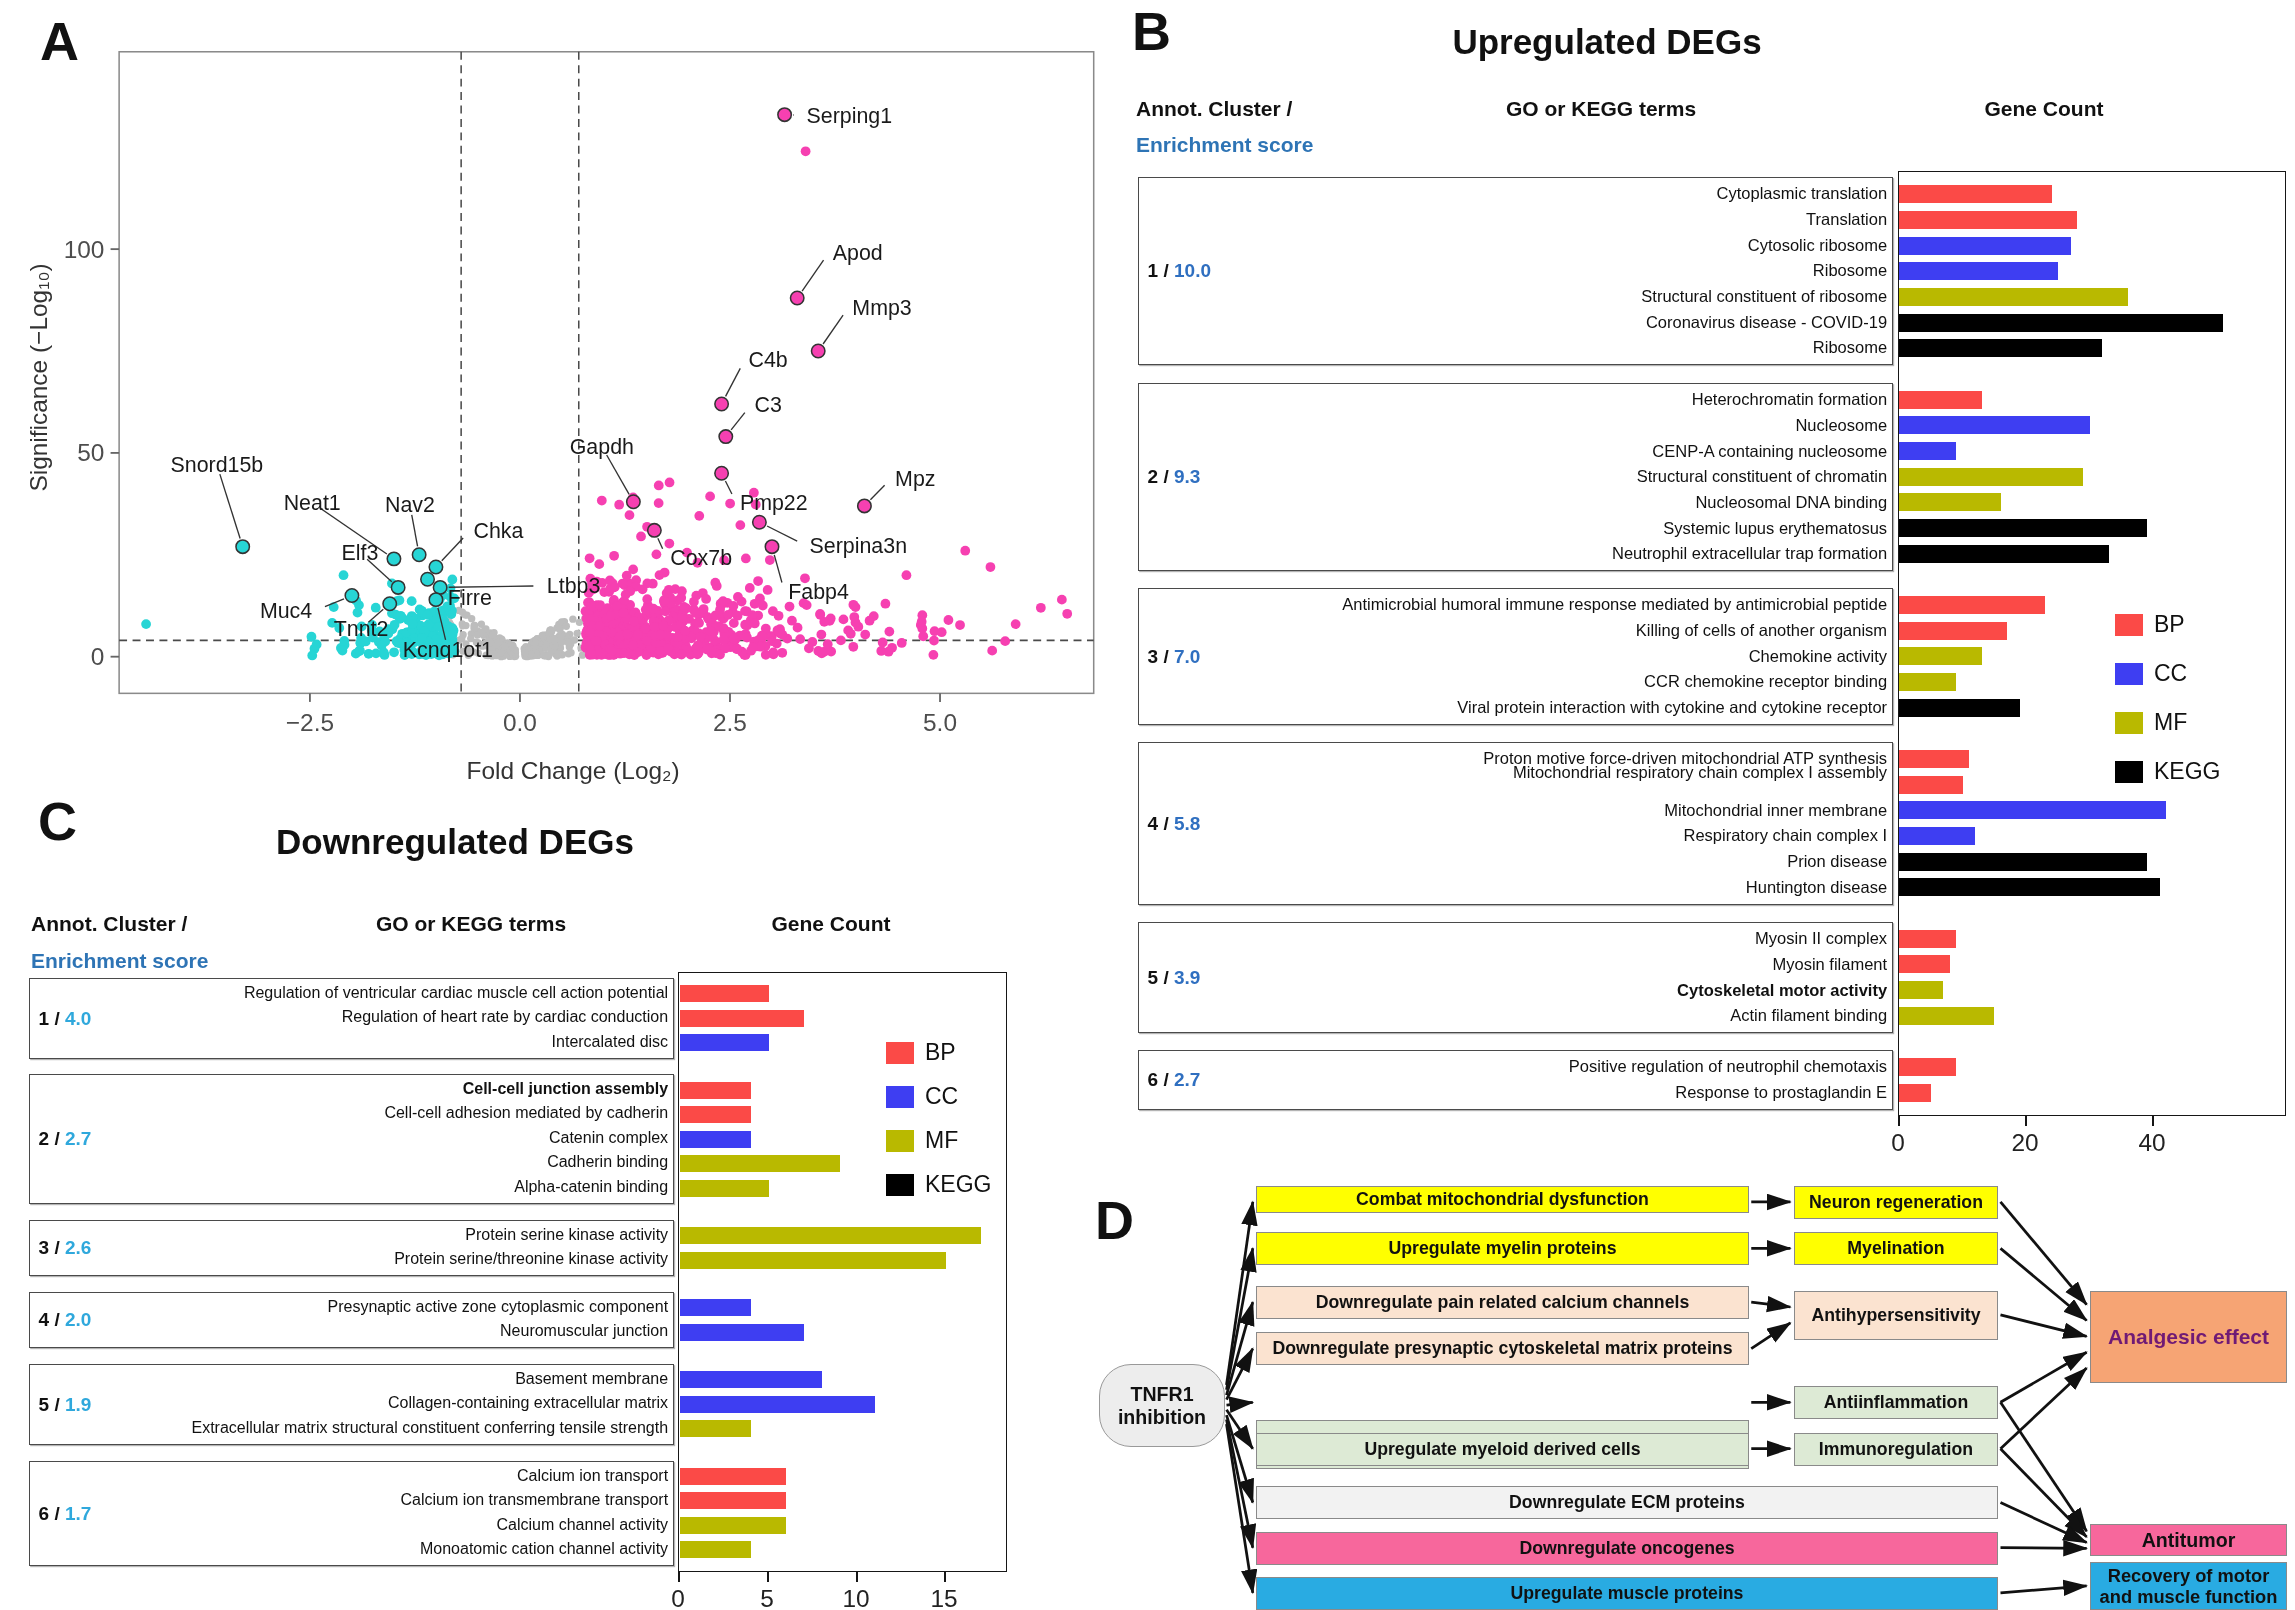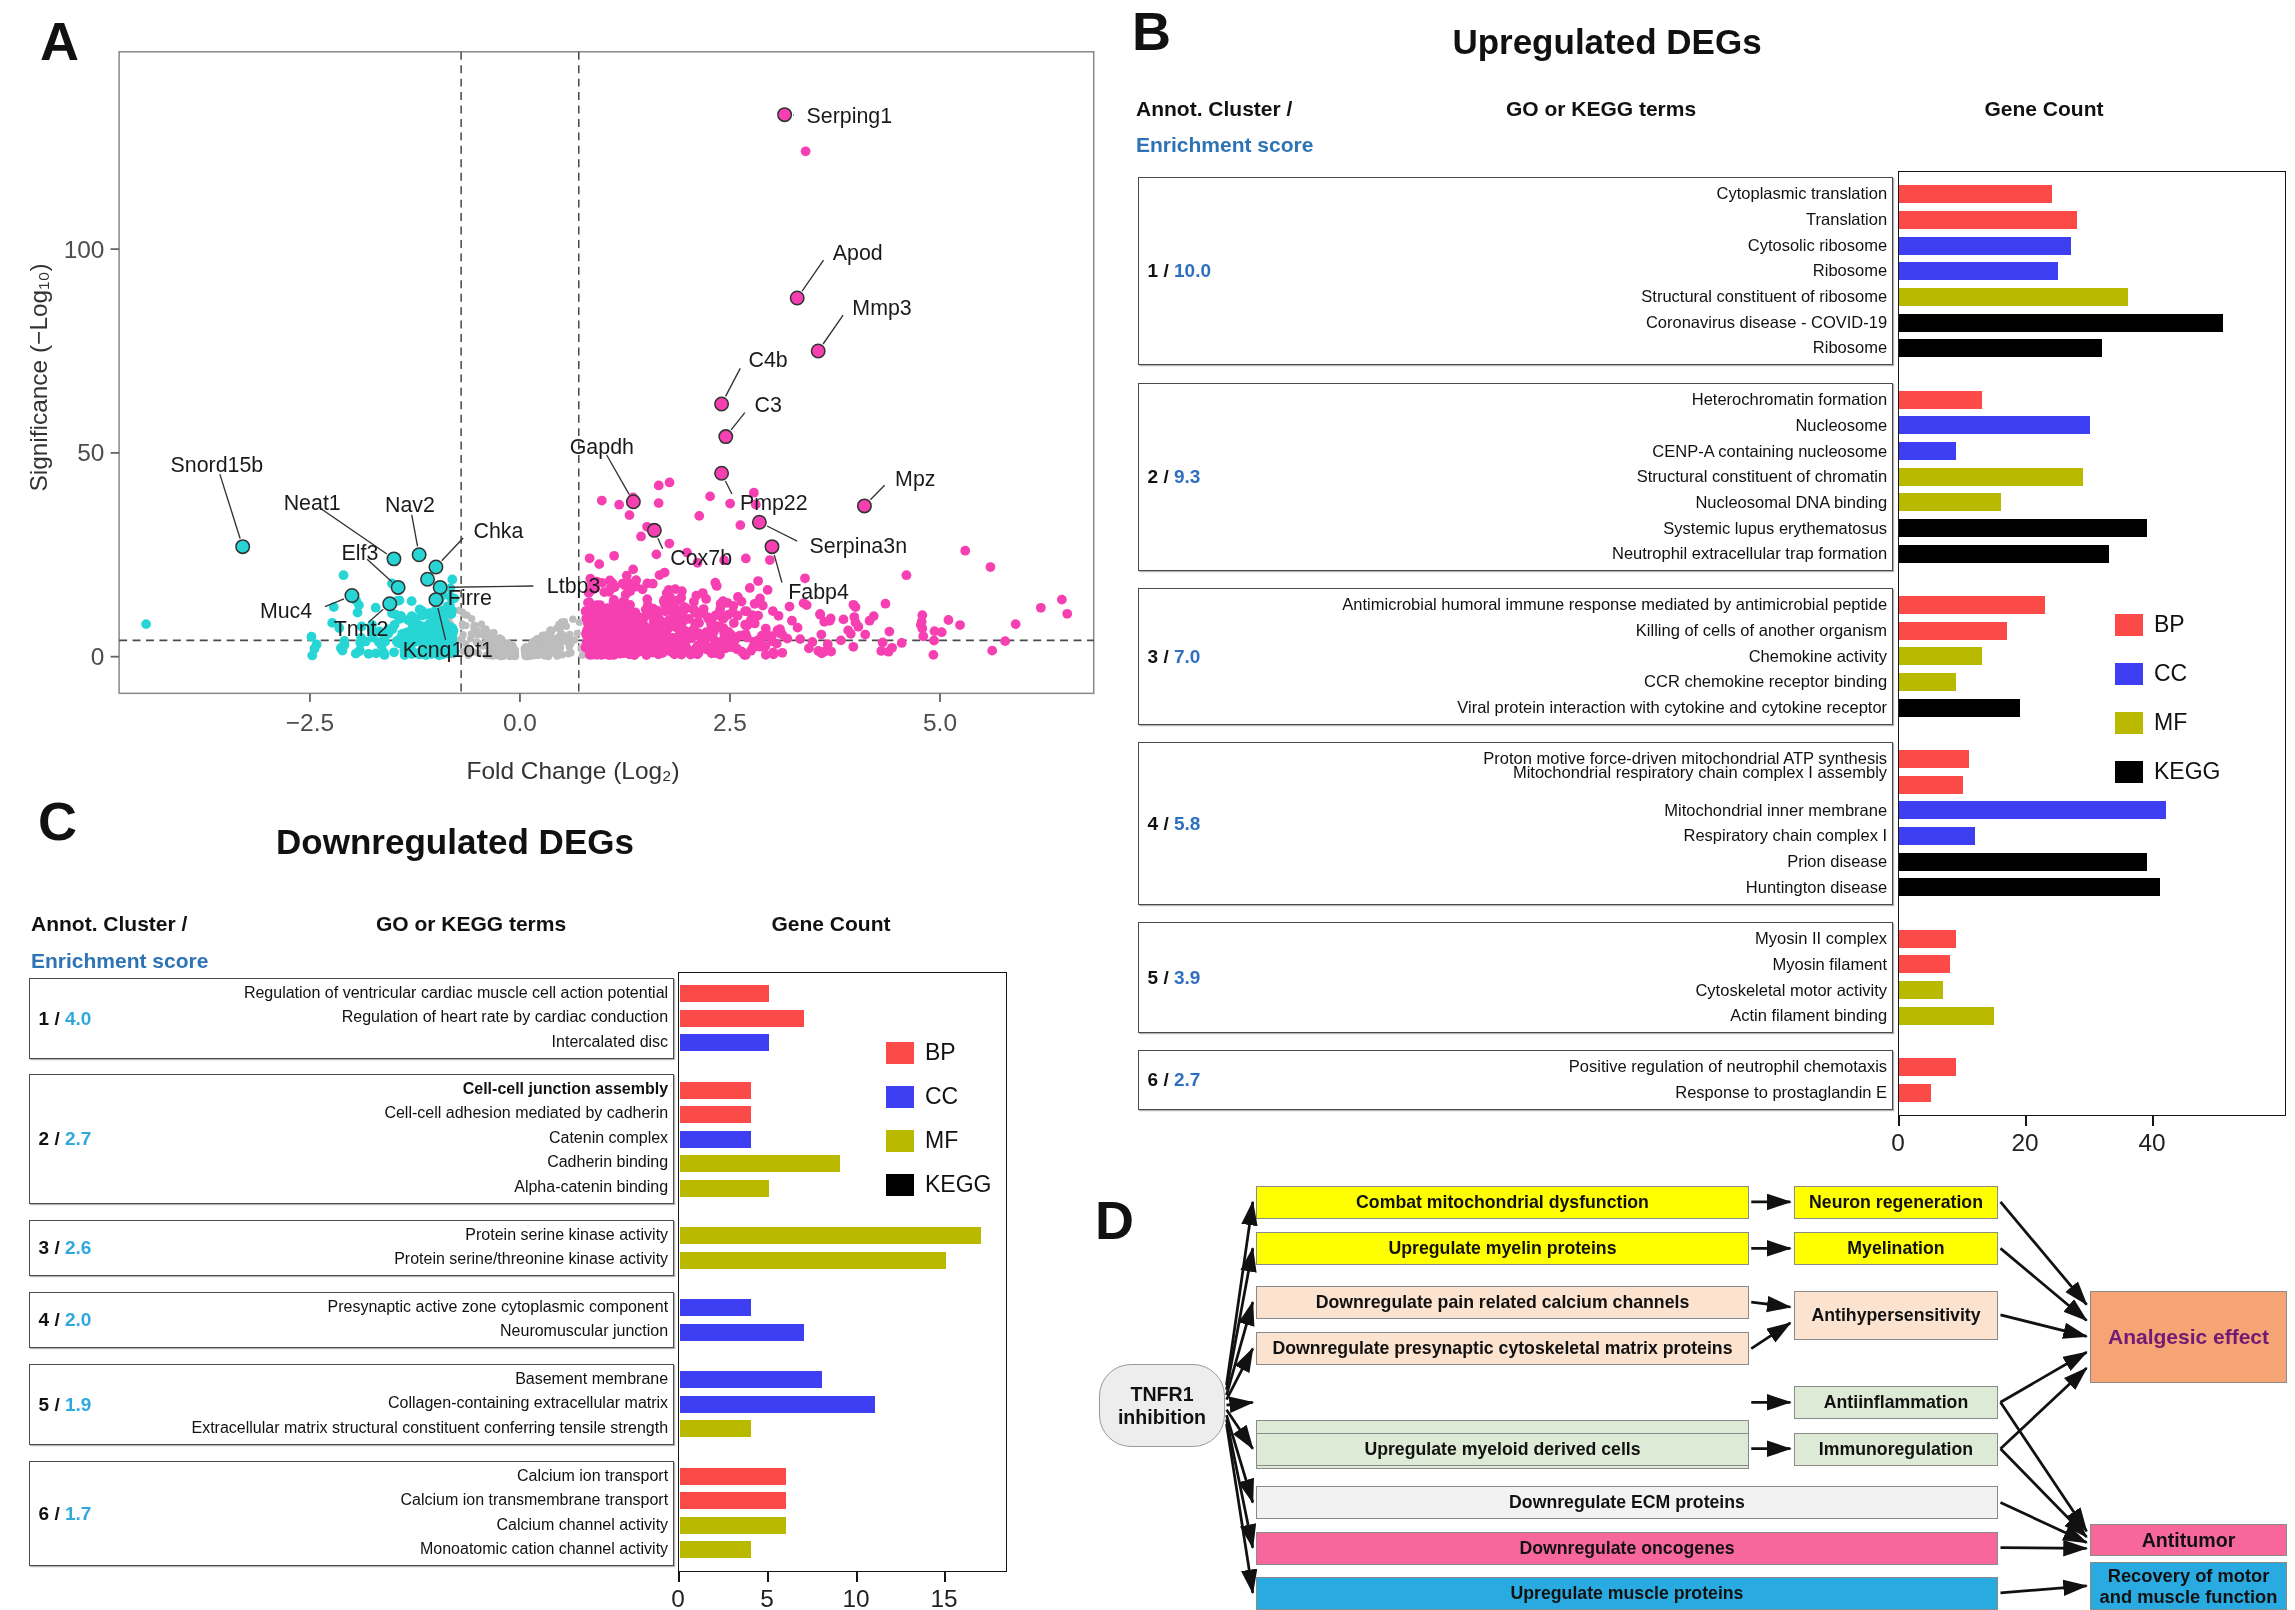--- a/index.html
+++ b/index.html
@@ -1483,21 +1483,21 @@
       <div class="bar" style="left: 1899px; top: 750px; width: 70px; height: 18.3px; background: rgb(251, 74, 71);"></div>
       <div class="bar" style="left: 1899px; top: 776px; width: 64px; height: 18.3px; background: rgb(251, 74, 71);"></div>
       <div class="bar" style="left: 1899px; top: 801px; width: 267px; height: 18.3px; background: rgb(62, 62, 242);"></div>
       <div class="bar" style="left: 1899px; top: 827px; width: 76px; height: 18.3px; background: rgb(62, 62, 242);"></div>
       <div class="bar" style="left: 1899px; top: 853px; width: 248px; height: 18.3px; background: rgb(0, 0, 0);"></div>
       <div class="bar" style="left: 1899px; top: 878px; width: 261px; height: 18.3px; background: rgb(0, 0, 0);"></div>
       <div class="cluster-box" style="left: 1138px; top: 922px; width: 755px; height: 111px;">
         <div class="cluster-id"><span>5 / </span><span style="color: rgb(47, 111, 192);">3.9</span></div>
         <div class="term-row" style="top: 2.4px; height: 26px; line-height: 26px; font-size: 16.5px;">Myosin II complex</div>
         <div class="term-row" style="top: 28px; height: 26px; line-height: 26px; font-size: 16.5px;">Myosin filament</div>
-        <div class="term-row" style="top: 54px; height: 26px; line-height: 26px; font-size: 16.5px;">Cytoskeletal motor activity</div>
+        <div class="term-row" style="top: 54px; height: 26px; line-height: 26px; font-size: 16.5px; font-weight: bold;">Cytoskeletal motor activity</div>
         <div class="term-row" style="top: 79px; height: 26px; line-height: 26px; font-size: 16.5px;">Actin filament binding</div>
       </div>
       <div class="bar" style="left: 1899px; top: 930px; width: 57px; height: 18.3px; background: rgb(251, 74, 71);"></div>
       <div class="bar" style="left: 1899px; top: 955px; width: 51px; height: 18.3px; background: rgb(251, 74, 71);"></div>
       <div class="bar" style="left: 1899px; top: 981px; width: 44px; height: 18.3px; background: rgb(185, 185, 0);"></div>
       <div class="bar" style="left: 1899px; top: 1007px; width: 95px; height: 18.3px; background: rgb(185, 185, 0);"></div>
       <div class="cluster-box" style="left: 1138px; top: 1050px; width: 755px; height: 60px;">
         <div class="cluster-id"><span>6 / </span><span style="color: rgb(47, 111, 192);">2.7</span></div>
         <div class="term-row" style="top: 2.4px; height: 26px; line-height: 26px; font-size: 16.5px;">Positive regulation of neutrophil chemotaxis</div>
         <div class="term-row" style="top: 28px; height: 26px; line-height: 26px; font-size: 16.5px;">Response to prostaglandin E</div>
@@ -1614,21 +1614,21 @@
       </div>
       <div class="legend-item" style="left: 886px; top: 1171px;">
         <div class="legend-swatch" style="background: rgb(0, 0, 0);"></div>
         <span class="legend-label">KEGG</span>
       </div>
     </div>
 
   <div id="panelD">
       <div class="dbox" id="tnfr1-box" style="left: 1099px; top: 1364px; width: 126px; height: 83px; background: rgb(237, 237, 237); border-color: rgb(153, 153, 153); border-radius: 32px;">TNFR1
 inhibition</div>
-      <div class="dbox" style="left: 1256px; top: 1186px; width: 493px; height: 33px; background: rgb(255, 255, 0);">Combat mitochondrial dysfunction</div>
+      <div class="dbox" style="left: 1256px; top: 1186px; width: 493px; height: 27px; background: rgb(255, 255, 0);">Combat mitochondrial dysfunction</div>
       <div class="dbox" style="left: 1256px; top: 1232px; width: 493px; height: 33px; background: rgb(255, 255, 0);">Upregulate myelin proteins</div>
       <div class="dbox" style="left: 1256px; top: 1286px; width: 493px; height: 33px; background: rgb(251, 227, 208);">Downregulate pain related calcium channels</div>
       <div class="dbox" style="left: 1256px; top: 1332px; width: 493px; height: 33px; background: rgb(251, 227, 208);">Downregulate presynaptic cytoskeletal matrix proteins</div>
       <div class="dbox" style="left: 1256px; top: 1420px; width: 493px; height: 49px; background: rgb(221, 234, 213);">Inhibit excessive protein serine kinase activity</div>
       <div class="dbox" style="left: 1256px; top: 1433px; width: 493px; height: 33px; background: rgb(221, 234, 213);">Upregulate myeloid derived cells</div>
       <div class="dbox" style="left: 1256px; top: 1486px; width: 742px; height: 33px; background: rgb(242, 242, 242);">Downregulate ECM proteins</div>
       <div class="dbox" style="left: 1256px; top: 1532px; width: 742px; height: 33px; background: rgb(247, 103, 156);">Downregulate oncogenes</div>
       <div class="dbox" style="left: 1256px; top: 1577px; width: 742px; height: 33px; background: rgb(41, 171, 226);">Upregulate muscle proteins</div>
       <div class="dbox" style="left: 1794px; top: 1186px; width: 204px; height: 33px; background: rgb(255, 255, 0);">Neuron regeneration</div>
       <div class="dbox" style="left: 1794px; top: 1232px; width: 204px; height: 33px; background: rgb(255, 255, 0);">Myelination</div>

